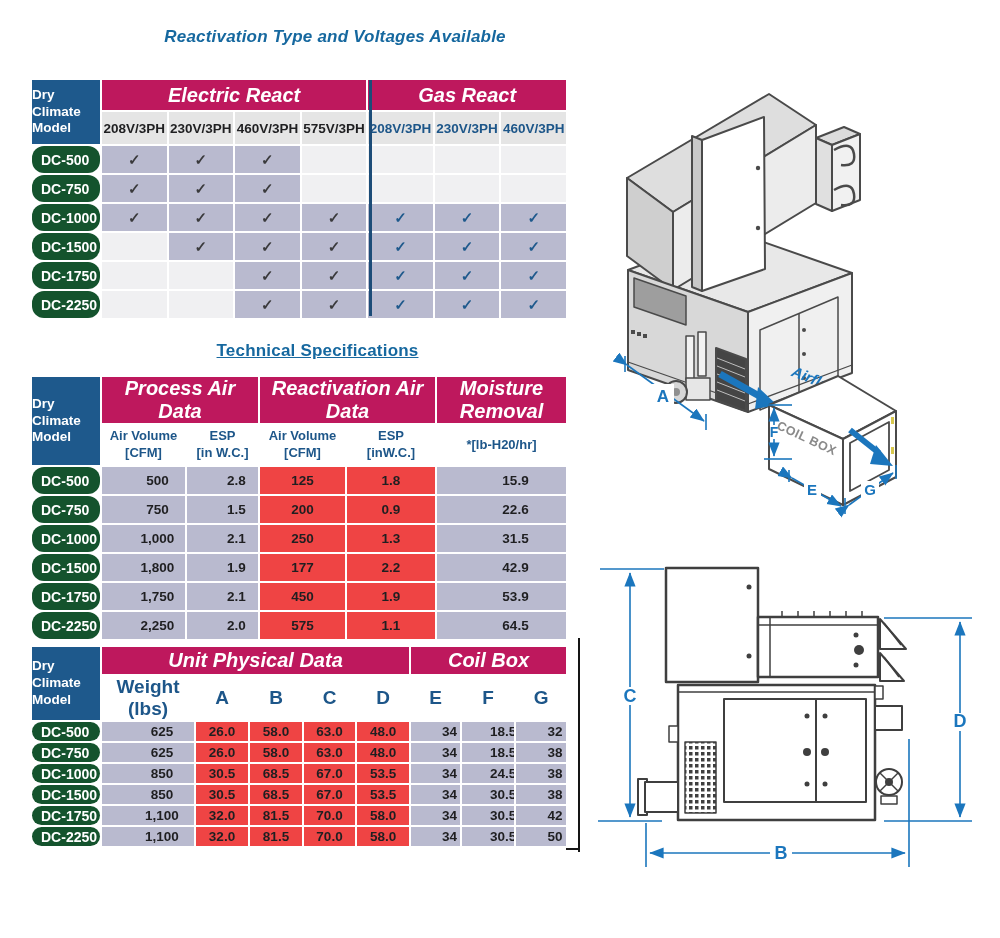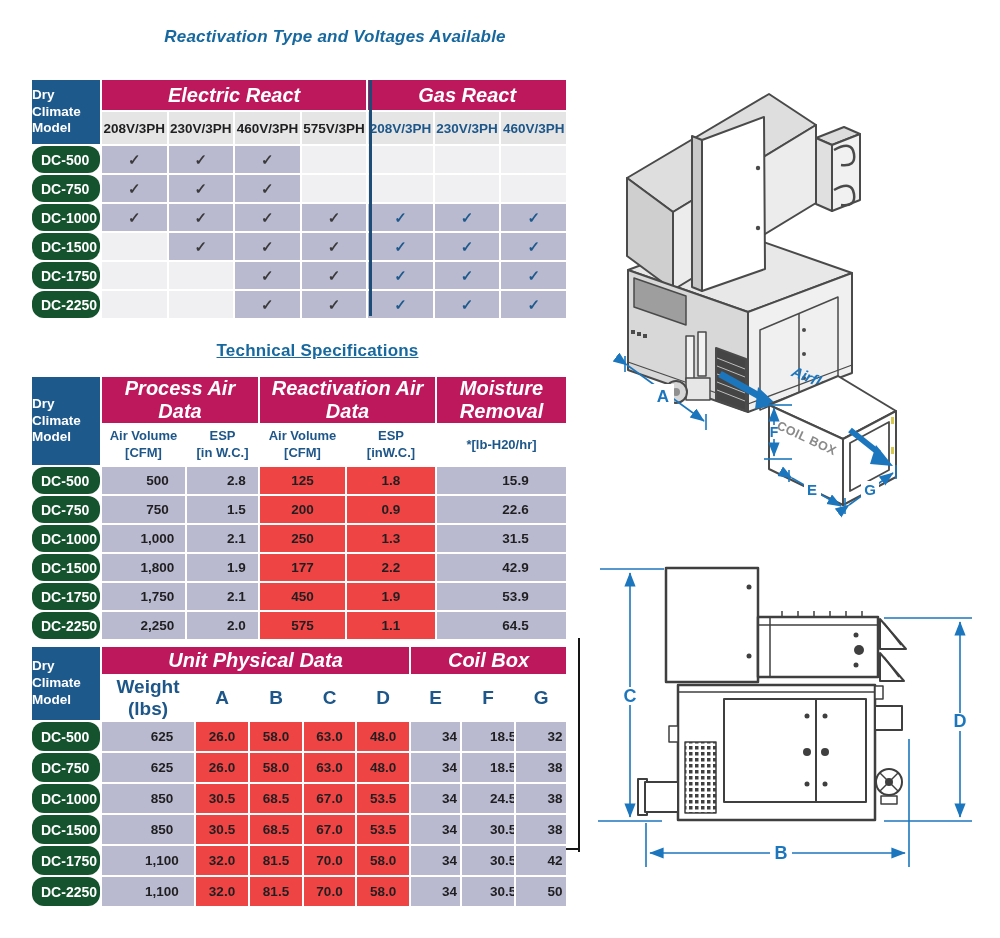--- a/index.html
+++ b/index.html
@@ -25,21 +25,21 @@
   .t1 td.check.g.on{color:#1E598C;}
   .divider{position:absolute;left:339px;top:2px;width:3px;height:236px;background:#1C4C78;}
   
   .t2 .grp{height:26px;}
   .t2 .sub{background:#fff;color:#1D5689;font-size:13px;line-height:1.3;height:40px;}
   .t2 .sub span{display:block;}
   .t2 td.val{height:27px;font-size:13.5px;color:#1F1F21;}
   
   .t3 .grp{height:27px;}
   .t3 .sub{background:#fff;color:#1D5689;font-size:19px;height:27px;}
-  .t3 td.val{height:29px;font-size:13.5px;color:#1F1F21;}
+  .t3 td.val{height:19px;font-size:13.5px;color:#1F1F21;}
   td.lav{background:#B9BACF;padding-left:28px;}
   td.gry{background:#ef4444;}
   
   .bracket-v{position:absolute;left:578px;top:638px;width:2px;height:214px;background:#151515;}
   .bracket-f{position:absolute;left:566px;top:848px;width:14px;height:2px;background:#151515;}
   svg text{font-family:"Liberation Sans",sans-serif;}
 </style>
 </head>
 <body>
 

